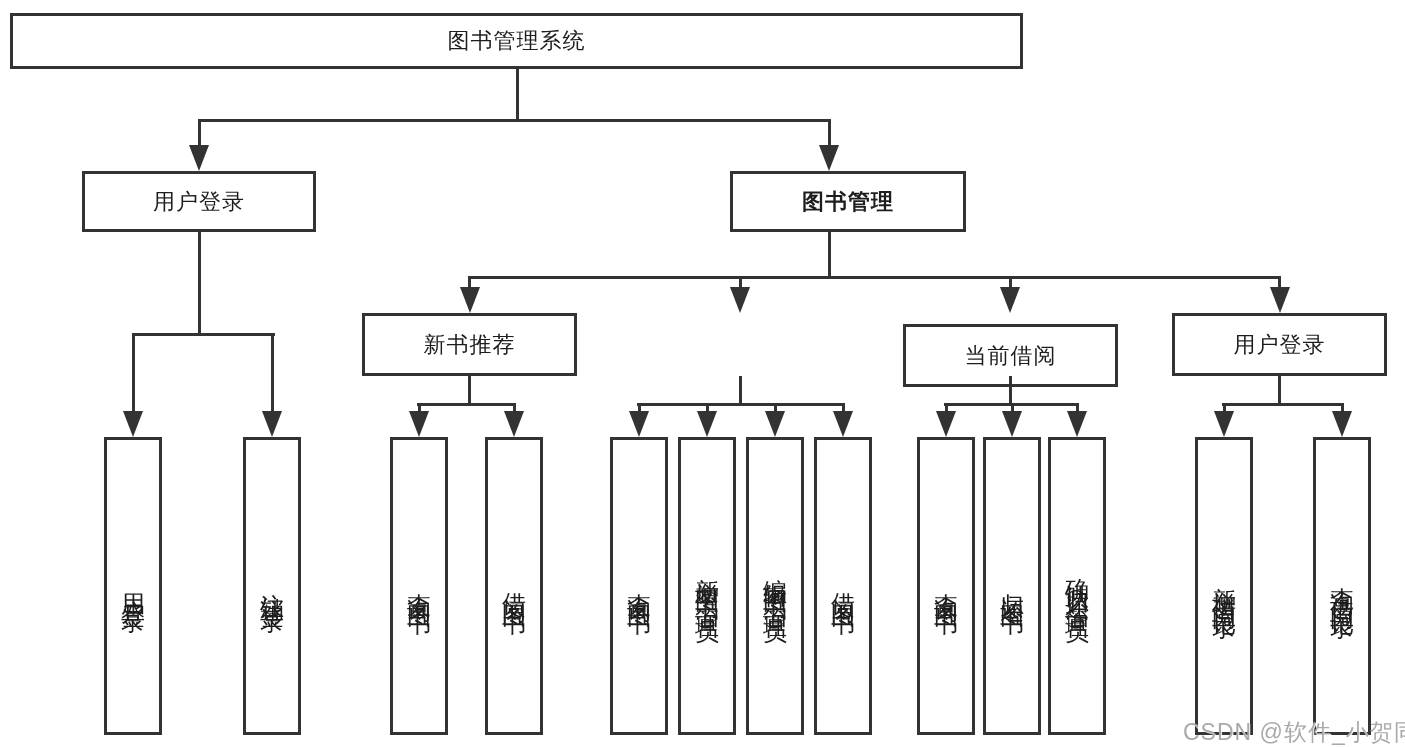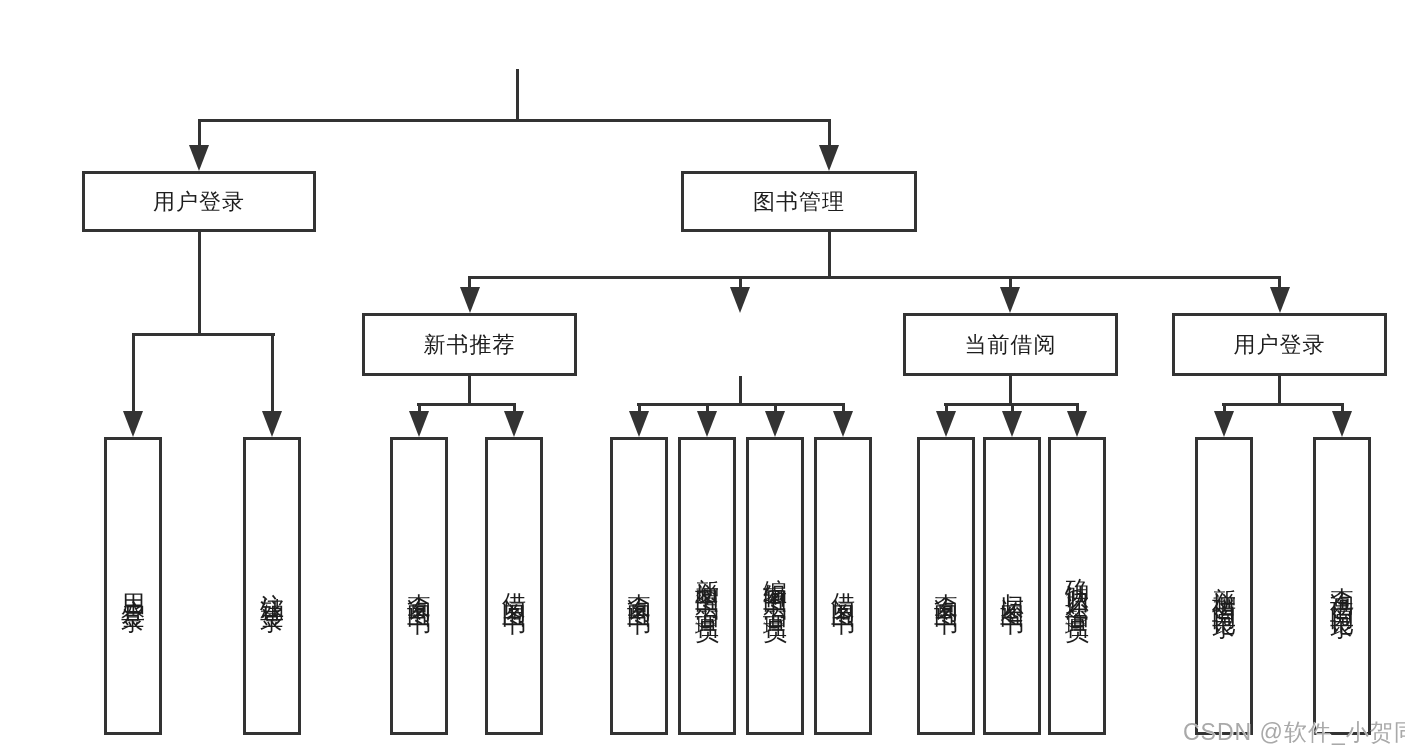--- a/index.html
+++ b/index.html
@@ -25,32 +25,35 @@
   .watermark{
     position:absolute;left:1183px;top:717px;font-size:23px;color:#a9a9a9;
     letter-spacing:1px;text-shadow:1px 1px 0 rgba(255,255,255,0.9);white-space:nowrap;
   }
 </style>
 </head>
 <body>
 
 <div class="canvas">
 
+  <div class="box hlabel" style="left:10px;top:13px;width:1013px;height:56px;">
+    <span>图书管理系统</span>
+  </div>
 
   <div class="vline" style="left:516px;top:69px;width:3px;height:51px;"></div>
   <div class="hline" style="left:198px;top:119px;width:633px;height:3px;"></div>
   <div class="vline" style="left:198px;top:119px;width:3px;height:28px;"></div>
   <div class="arrow" style="left:189px;top:145px;"></div>
   <div class="vline" style="left:828px;top:119px;width:3px;height:28px;"></div>
   <div class="arrow" style="left:819px;top:145px;"></div>
 
   <div class="box hlabel" style="left:82px;top:171px;width:234px;height:61px;">
     <span>用户登录</span>
   </div>
-  <div class="box hlabel" style="left:681px;top:171px;width:236px;height:61px;">
+  <div class="box hlabel" style="left:730px;top:171px;width:236px;height:61px;font-weight:bold;">
     <span>图书管理</span>
   </div>
 
   <div class="vline" style="left:198px;top:232px;width:3px;height:104px;"></div>
   <div class="hline" style="left:132px;top:333px;width:143px;height:3px;"></div>
   <div class="vline" style="left:132px;top:333px;width:3px;height:80px;"></div>
   <div class="arrow" style="left:123px;top:411px;"></div>
   <div class="vline" style="left:271px;top:333px;width:3px;height:80px;"></div>
   <div class="arrow" style="left:262px;top:411px;"></div>
 
@@ -61,21 +64,21 @@
   <div class="vline" style="left:739px;top:276px;width:3px;height:15px;"></div>
   <div class="arrow" style="left:730px;top:287px;"></div>
   <div class="vline" style="left:1009px;top:276px;width:3px;height:15px;"></div>
   <div class="arrow" style="left:1000px;top:287px;"></div>
   <div class="vline" style="left:1278px;top:276px;width:3px;height:15px;"></div>
   <div class="arrow" style="left:1270px;top:287px;"></div>
 
   <div class="box hlabel" style="left:362px;top:313px;width:215px;height:63px;">
     <span>新书推荐</span>
   </div>
-  <div class="box hlabel" style="left:903px;top:313px;width:215px;height:63px;">
+  <div class="box hlabel" style="left:903px;top:324px;width:215px;height:63px;">
     <span>当前借阅</span>
   </div>
   <div class="box hlabel" style="left:1172px;top:313px;width:215px;height:63px;">
     <span>用户登录</span>
   </div>
 
   <div class="vline" style="left:468px;top:376px;width:3px;height:30px;"></div>
   <div class="hline" style="left:417px;top:403px;width:99px;height:3px;"></div>
   <div class="vline" style="left:418px;top:403px;width:3px;height:10px;"></div>
   <div class="arrow" style="left:409px;top:411px;"></div>

